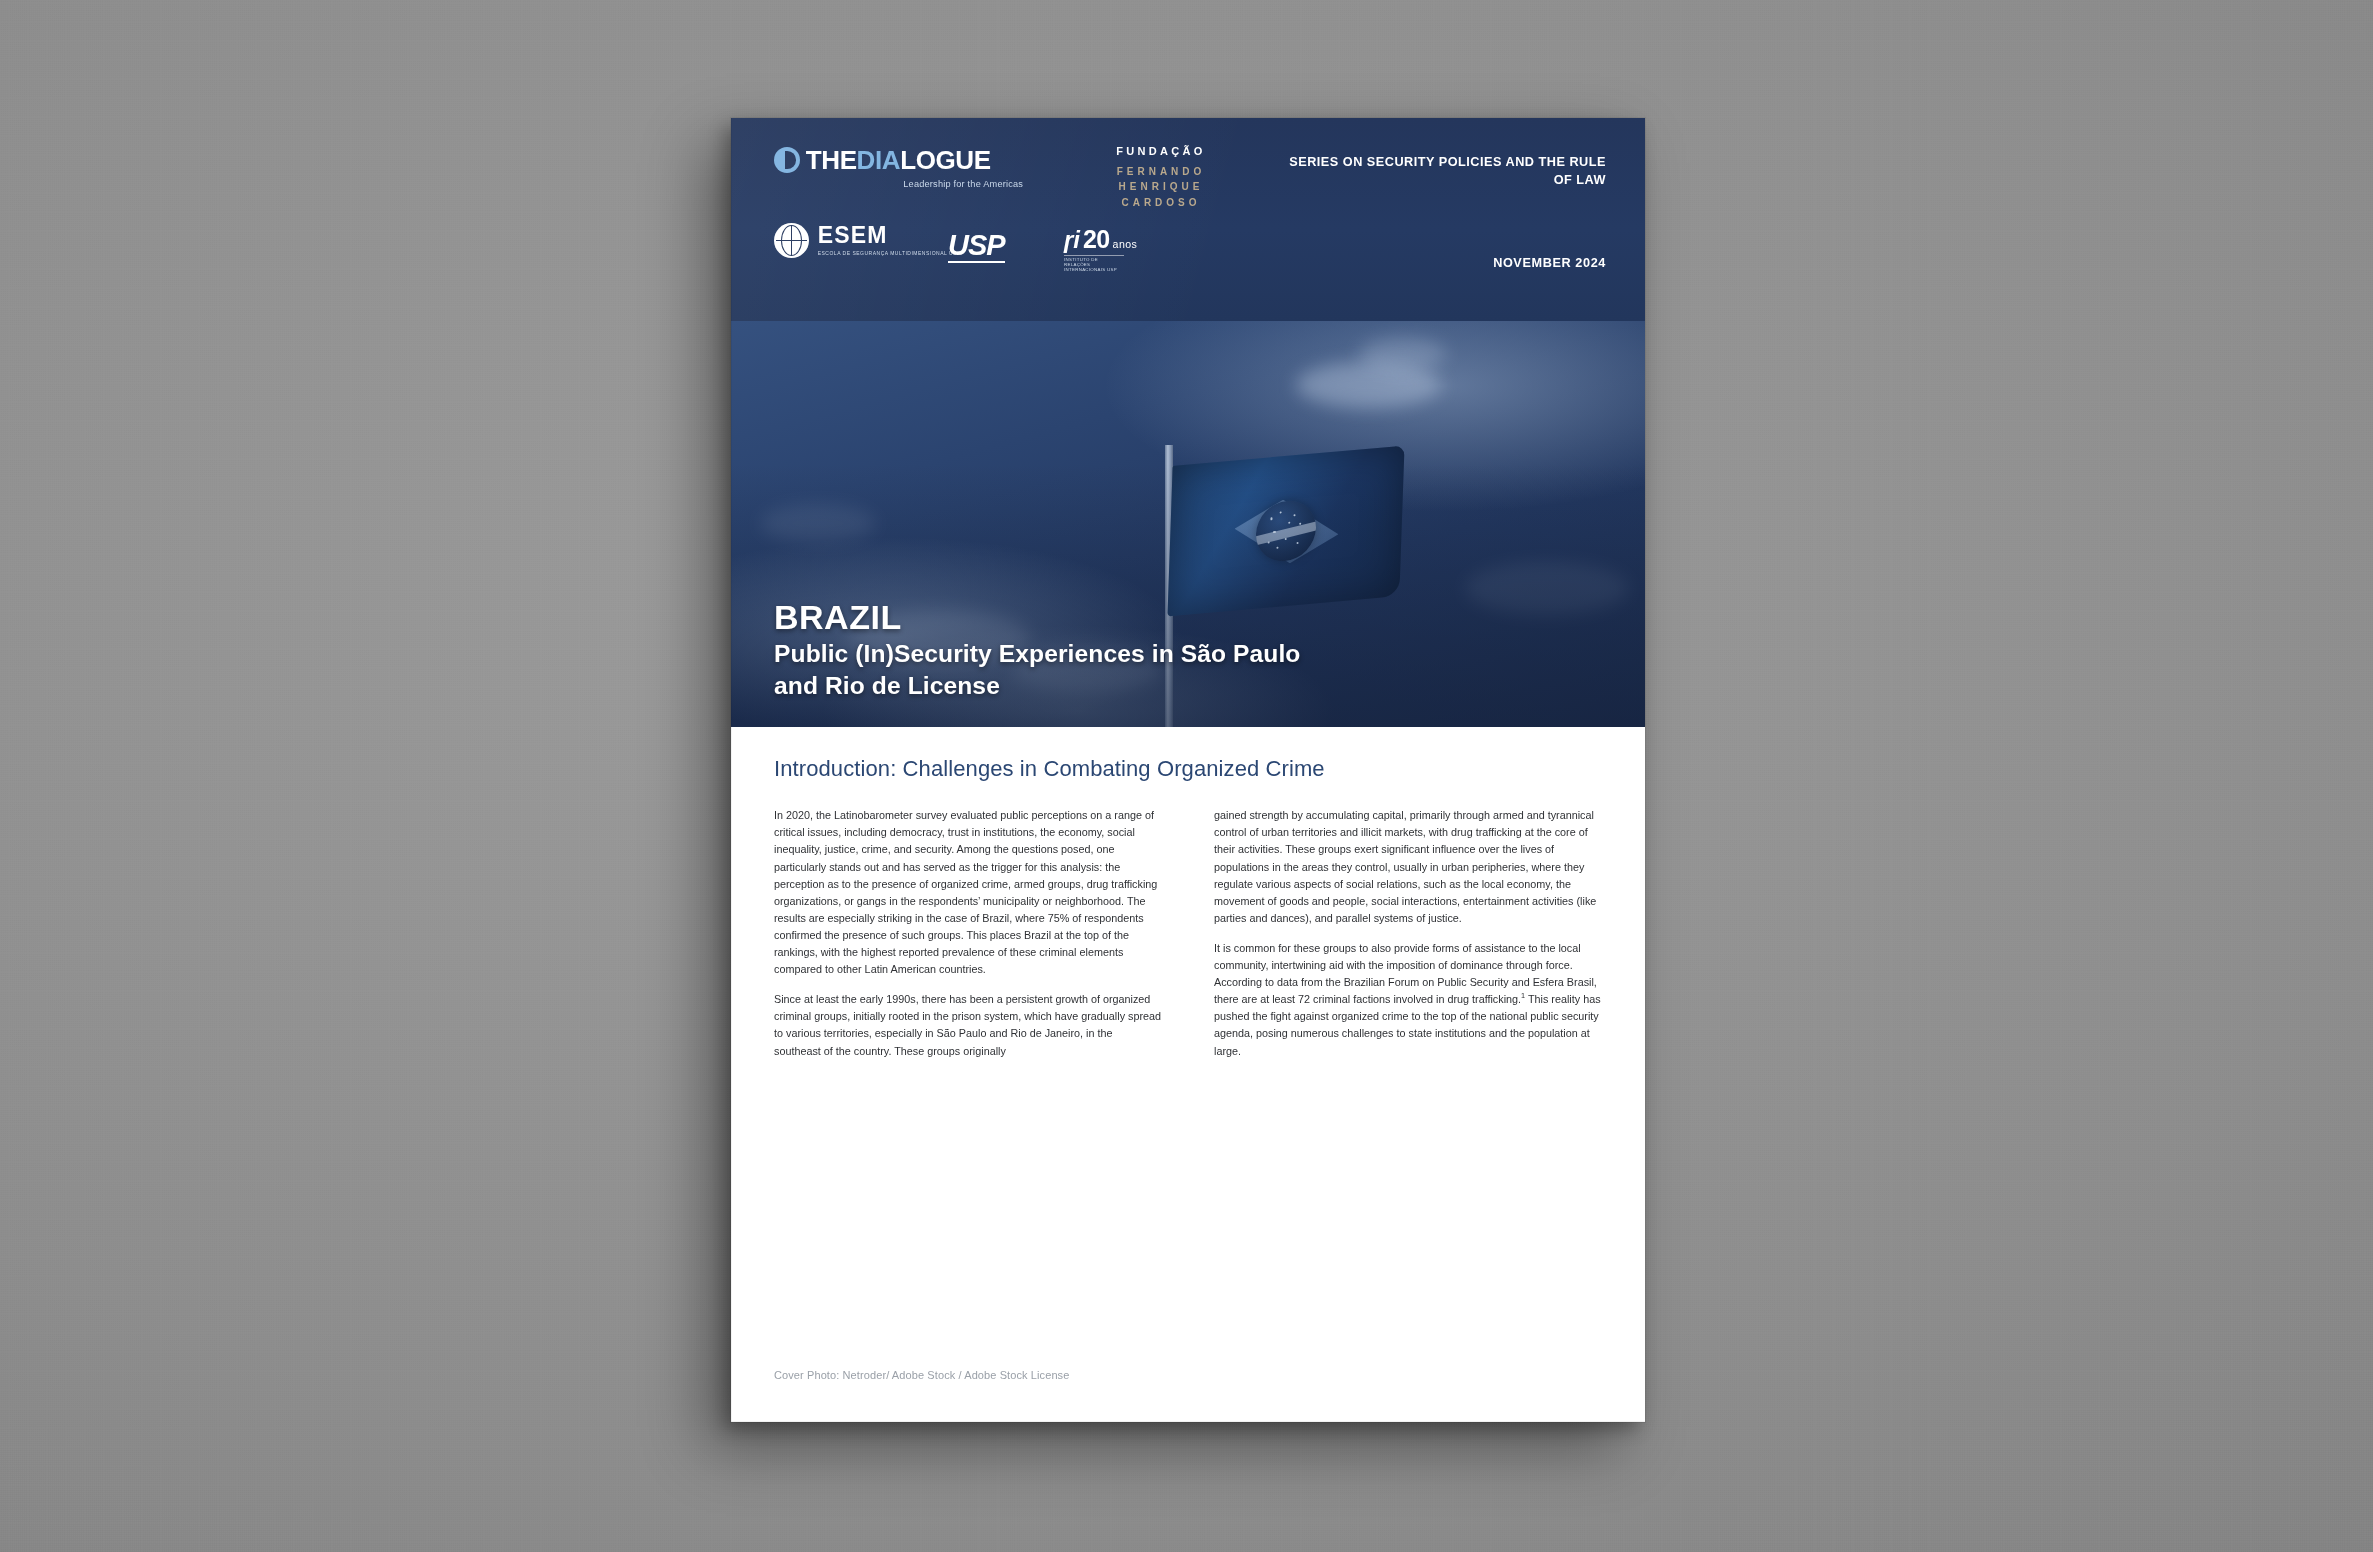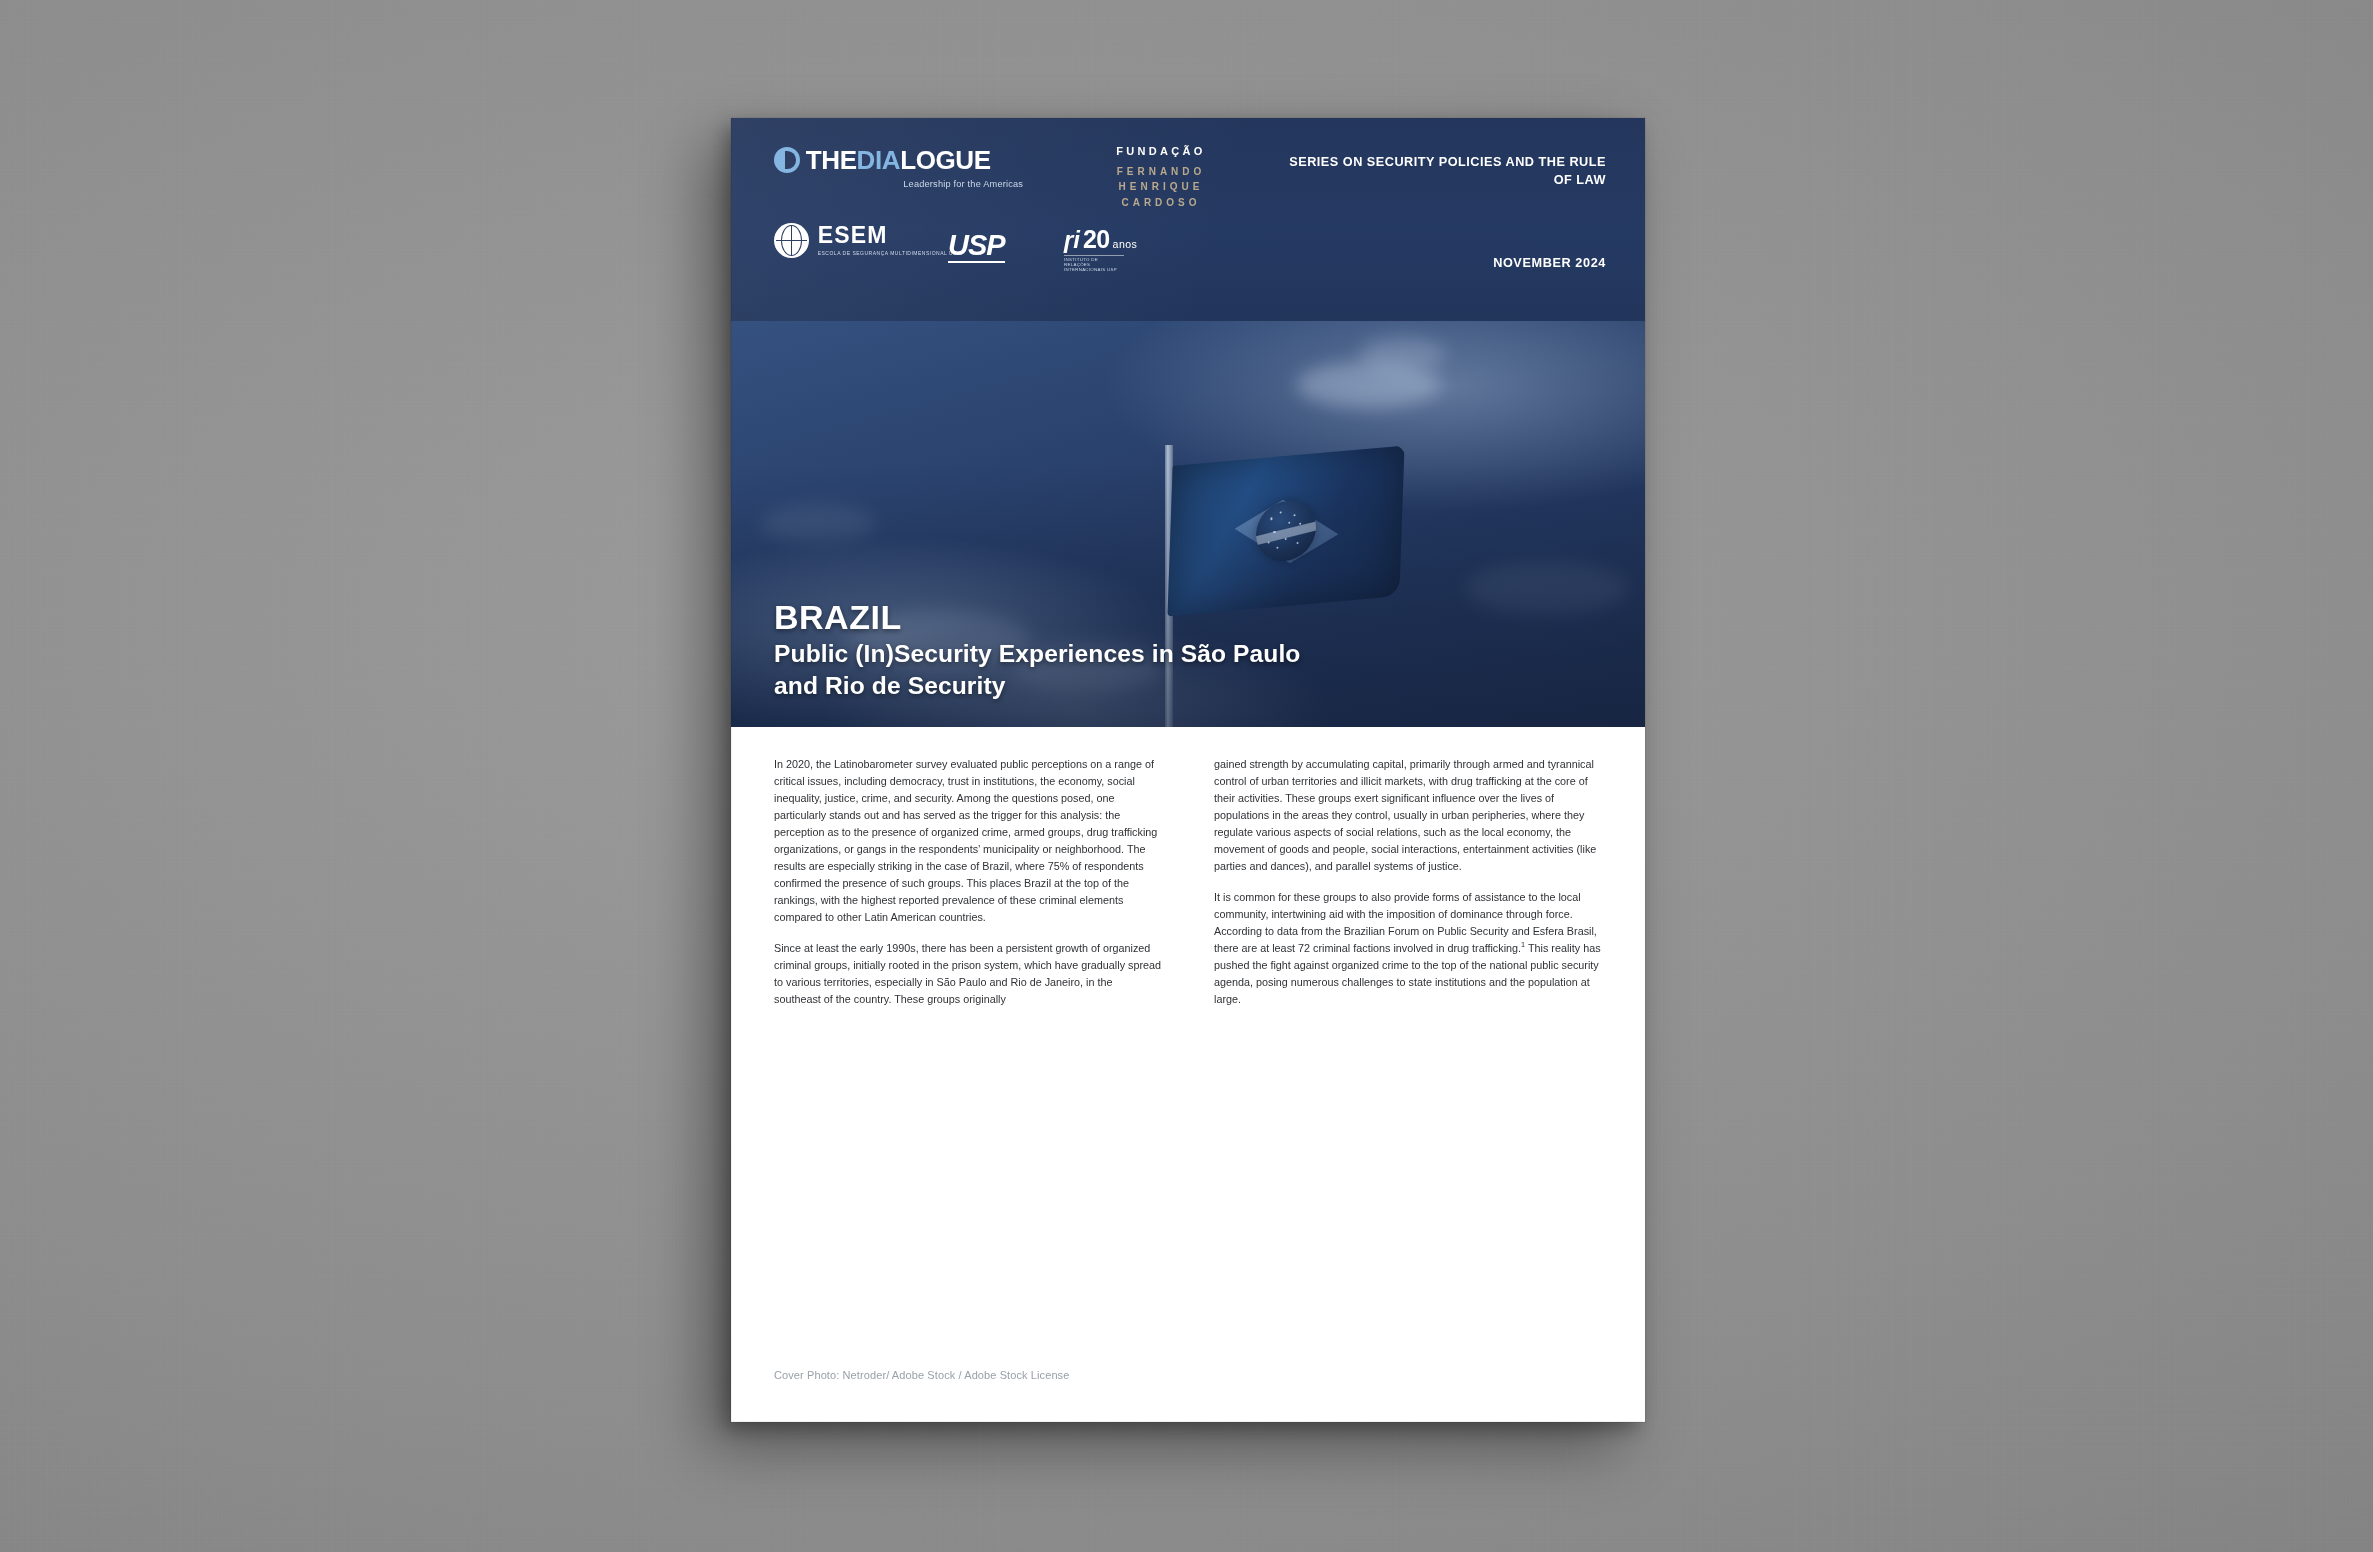--- a/index.html
+++ b/index.html
@@ -510,25 +510,26 @@
         <span class="star" style="left:21px; top:45px;"></span>
         <span class="star" style="left:32px; top:21px;"></span>
         <span class="star" style="left:11.6px; top:39px;"></span>
       </div>
     </div>
     <div class="cover-fade"></div>
 
     <div class="cover-title">
       <div class="ct-main">BRAZIL</div>
       <div class="ct-sub">Public (In)Security Experiences in São Paulo</div>
-      <div class="ct-sub">and Rio de Security</div>
+      <div class="ct-sub">and Rio de License</div>
     </div>
   </div>
 
   <div class="body-area">
+    <h1 class="section-title">Introduction: Challenges in Combating Organized Crime</h1>
 
     <div class="columns">
       <div class="col">
         <p>In 2020, the Latinobarometer survey evaluated public perceptions on a range of critical issues, including democracy, trust in institutions, the economy, social inequality, justice, crime, and security. Among the questions posed, one particularly stands out and has served as the trigger for this analysis: the perception as to the presence of organized crime, armed groups, drug trafficking organizations, or gangs in the respondents’ municipality or neighborhood. The results are especially striking in the case of Brazil, where 75% of respondents confirmed the presence of such groups. This places Brazil at the top of the rankings, with the highest reported prevalence of these criminal elements compared to other Latin American countries.</p>
         <p>Since at least the early 1990s, there has been a persistent growth of organized criminal groups, initially rooted in the prison system, which have gradually spread to various territories, especially in São Paulo and Rio de Janeiro, in the southeast of the country. These groups originally</p>
       </div>
       <div class="col">
         <p>gained strength by accumulating capital, primarily through armed and tyrannical control of urban territories and illicit markets, with drug trafficking at the core of their activities. These groups exert significant influence over the lives of populations in the areas they control, usually in urban peripheries, where they regulate various aspects of social relations, such as the local economy, the movement of goods and people, social interactions, entertainment activities (like parties and dances), and parallel systems of justice.</p>
         <p>It is common for these groups to also provide forms of assistance to the local community, intertwining aid with the imposition of dominance through force. According to data from the Brazilian Forum on Public Security and Esfera Brasil, there are at least 72 criminal factions involved in drug trafficking.<sup>1</sup> This reality has pushed the fight against organized crime to the top of the national public security agenda, posing numerous challenges to state institutions and the population at large.</p>
       </div>

